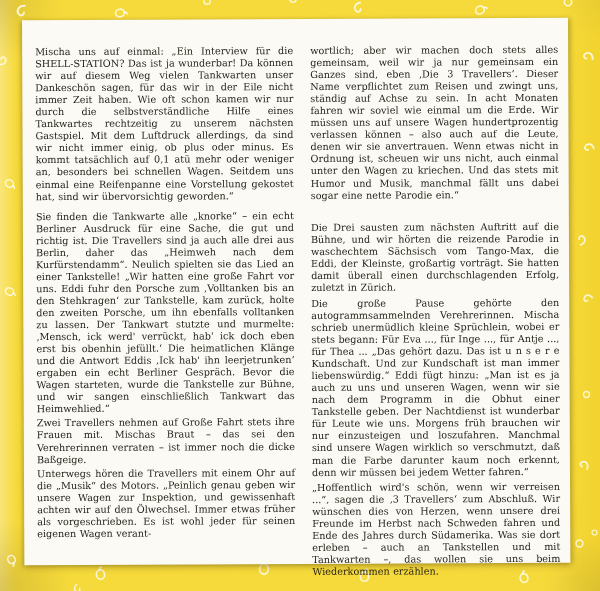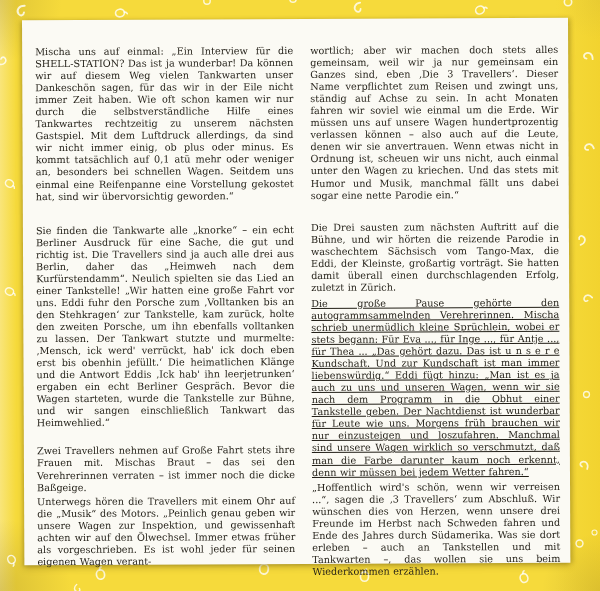--- a/index.html
+++ b/index.html
@@ -32,26 +32,26 @@
     font-size:9.7px;
     line-height:12.05px;
     color:#211e16;
     hyphens:auto;
     -webkit-hyphens:auto;
     word-spacing:0.4px;
   }
   .col-left{width:258px;}
   .col-right{width:248px;}
   .col p{margin:0;}
-  .col-left p.p0{margin-bottom:22px;}
-  .col-left p.p1{margin-bottom:16px;}
+  .col-left p.p0{margin-bottom:8px;}
+  .col-left p.p1{margin-bottom:2px;}
   .col-left p.p2{margin-bottom:2px;}
   .col-right p.p0{margin-bottom:20px;}
   .col-right p.p1{margin-bottom:4px;}
-  .col-right p.p2{margin-bottom:3px;text-decoration:underline;}
+  .col-right p.p2{margin-bottom:3px;}
 </style>
 </head>
 <body>
 
 <div class="doodle-layer" id="doodle-layer">
     <div class="doodle" style="left: 10px; top: 2px; transform: rotate(10deg);">
       <svg width="20" height="20" viewBox="0 0 20 20" fill="none" stroke="rgba(255,255,255,0.78)" stroke-width="2" stroke-linecap="round">
         <path d="M13.5 3 C7.5 4 5.8 9 9 12.2 C11.2 14.2 14.2 13 14 9.8"></path>
       </svg>
     </div>

